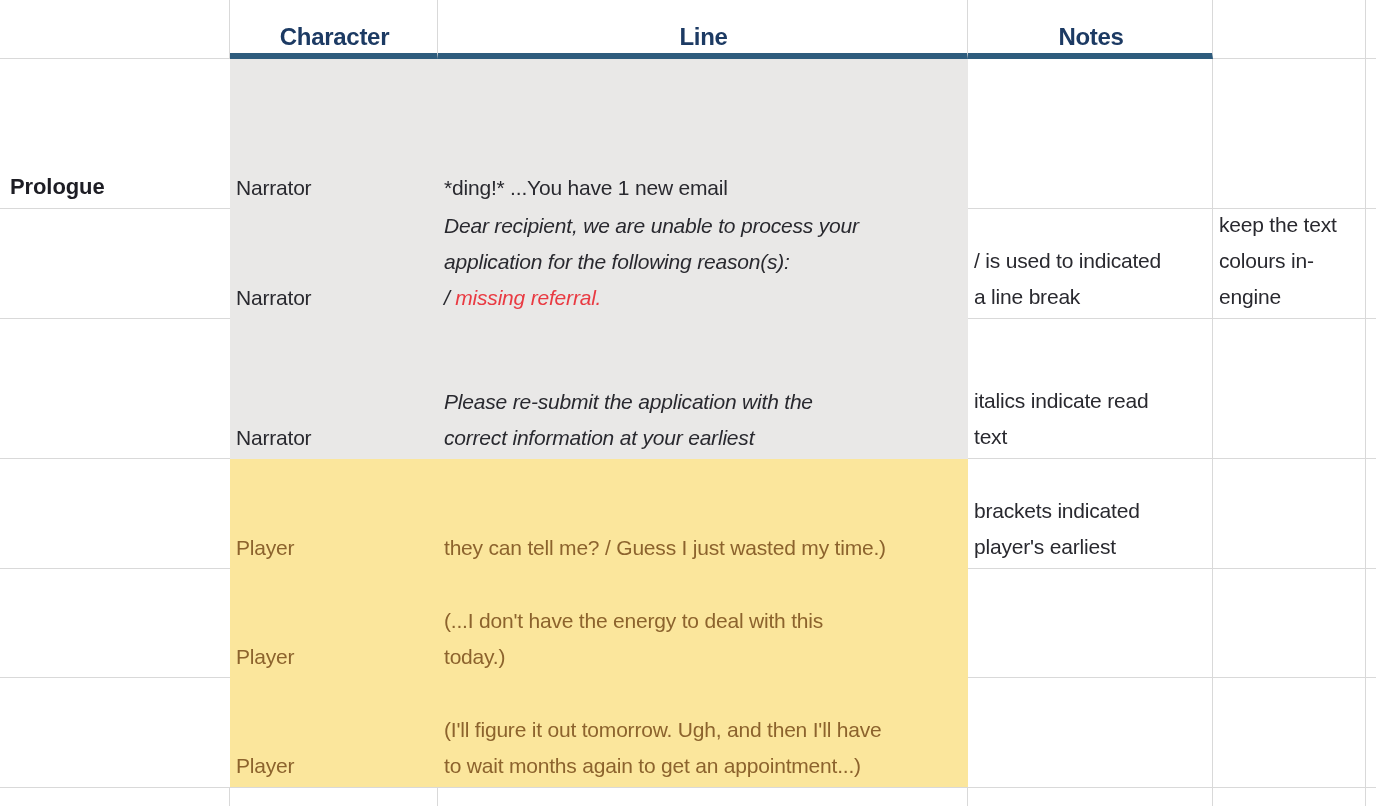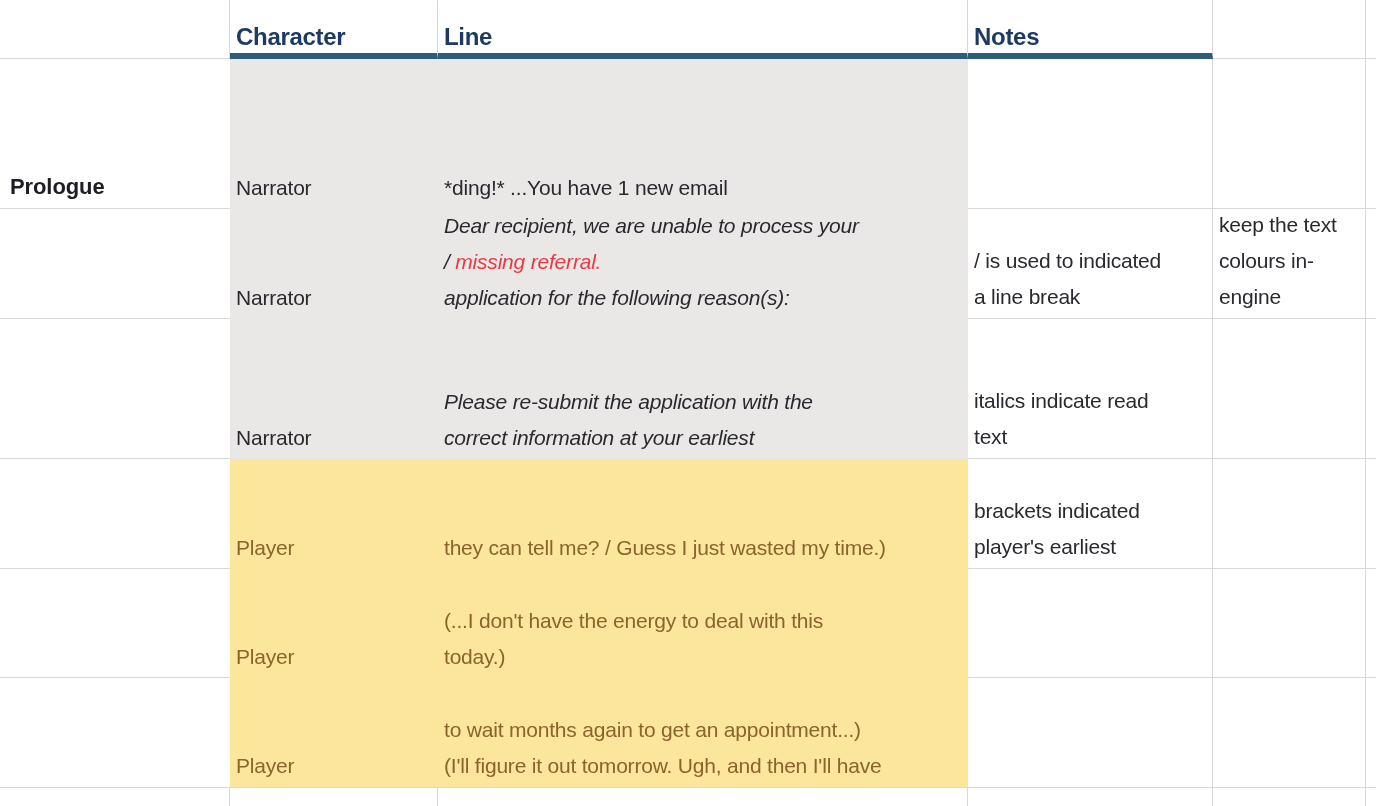--- a/index.html
+++ b/index.html
@@ -16,21 +16,21 @@
   }
   .colA{width:230px;padding-left:10px;}
   .colB{width:208px;}
   .colC{width:530px;}
   .colD{width:245px;}
   .colE{width:153px;text-align:center;}
   .colF{width:10px;flex:0 0 10px;padding:0;}
   
   .header .cell{border-right:1px solid #d9d9d9;padding-bottom:3px;}
   .header{height:59px;}
-  .header .colB,.header .colC,.header .colD{border-bottom:6px solid #2e5c7d;}
+  .header .colB,.header .colC,.header .colD{border-bottom:6px solid #2e5c7d;align-items:center;}
   .header .colA,.header .colE,.header .colF{border-bottom:1px solid #d9d9d9;}
   .header .colF{border-right:none;}
   .hdr{font-weight:bold;font-size:24px;line-height:26px;color:#1c3a63;letter-spacing:-0.3px;white-space:nowrap;}
   
   .body .colA,.body .colD,.body .colE,.body .colF{border-bottom:1px solid #d9d9d9;}
   .body .colD,.body .colE{border-right:1px solid #d9d9d9;}
   .fill{display:flex;flex:0 0 738px;width:738px;box-sizing:border-box;}
   .fill.narrator{background:#e9e8e7;}
   .fill.player{background:#fbe69c;}
   .fill.lastfill{border-bottom:1px solid #d9d9d9;}
@@ -87,22 +87,22 @@
         <div class="cell colF"></div>
       </div>
       <div class="row" style="height: 110px;">
         <div class="cell colA"></div>
         <div class="fill narrator">
           <div class="cell colB">
             <div class="txt char-narrator">Narrator</div>
           </div>
           <div class="cell colC">
             <div class="txtline"><span class="seg-i">Dear recipient, we are unable to process your</span></div>
+            <div class="txtline"><span class="seg-i">application for the following reason(s):</span></div>
             <div class="txtline"><span class="seg-i">/ </span><span class="seg-ir">missing referral.</span></div>
-            <div class="txtline"><span class="seg-i">application for the following reason(s):</span></div>
           </div>
         </div>
         <div class="cell colD">
           <div class="txtline note">/ is used to indicated</div>
           <div class="txtline note">a line break</div>
         </div>
         <div class="cell colE">
           <div class="txtline note">keep the text</div>
           <div class="txtline note">colours in-</div>
           <div class="txtline note">engine</div>
@@ -159,22 +159,22 @@
         <div class="cell colE"></div>
         <div class="cell colF"></div>
       </div>
       <div class="row" style="height: 110px;">
         <div class="cell colA"></div>
         <div class="fill player lastfill">
           <div class="cell colB">
             <div class="txt char-player">Player</div>
           </div>
           <div class="cell colC">
+            <div class="txtline"><span class="seg-p">(I'll figure it out tomorrow. Ugh, and then I'll have</span></div>
             <div class="txtline"><span class="seg-p">to wait months again to get an appointment...)</span></div>
-            <div class="txtline"><span class="seg-p">(I'll figure it out tomorrow. Ugh, and then I'll have</span></div>
           </div>
         </div>
         <div class="cell colD"></div>
         <div class="cell colE"></div>
         <div class="cell colF"></div>
       </div>
     </div>
 
   <div class="row sliver">
     <div class="cell colA"></div>

